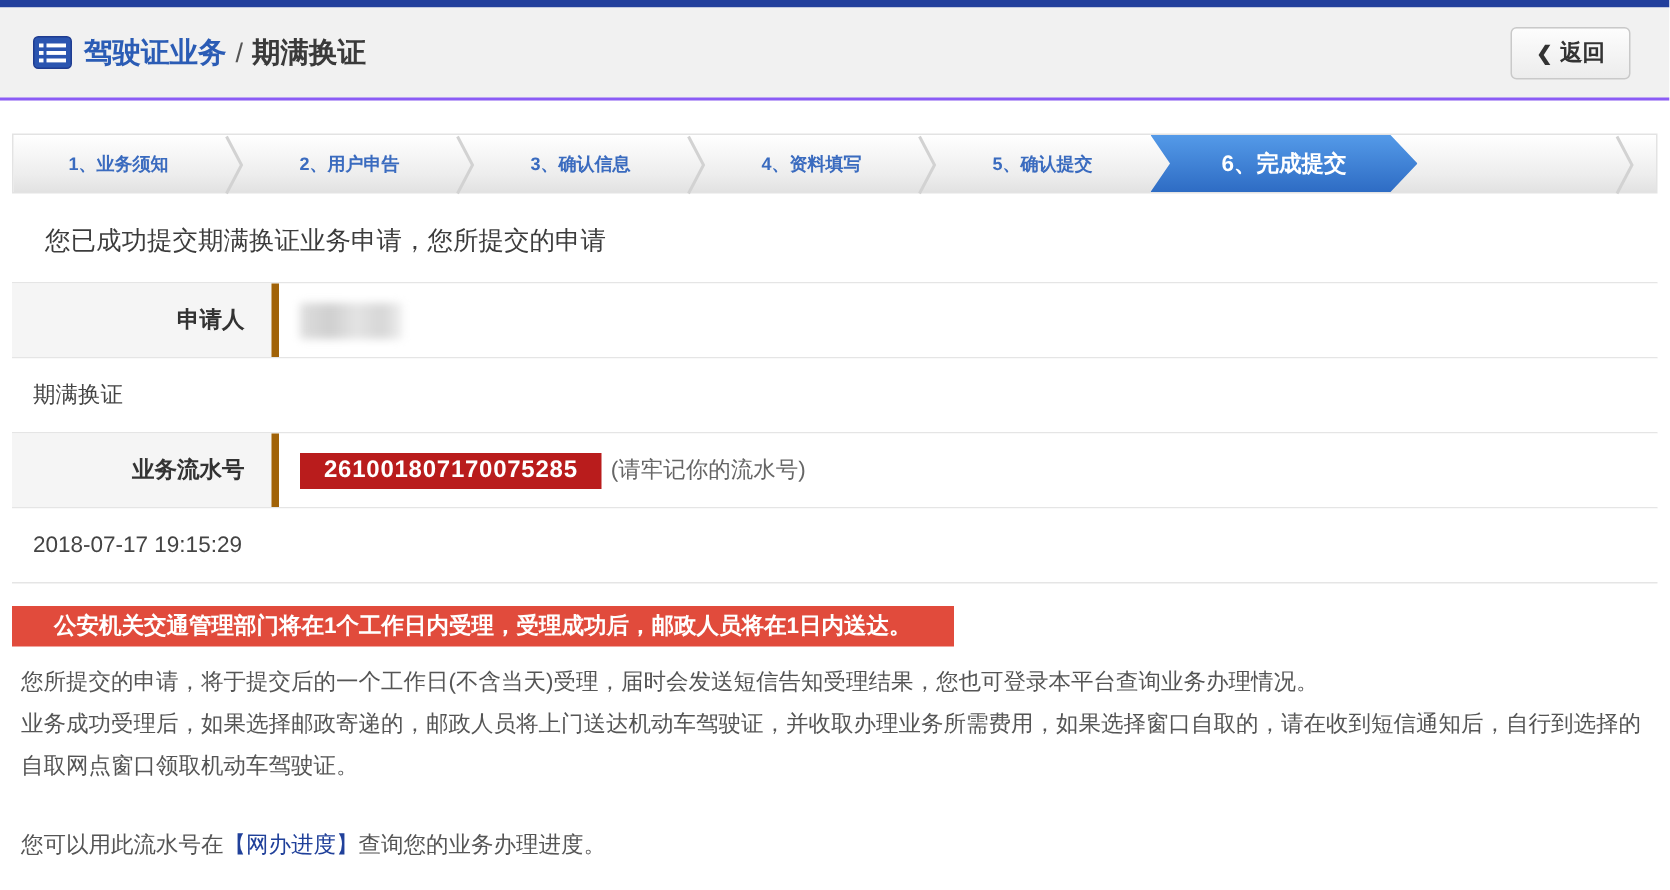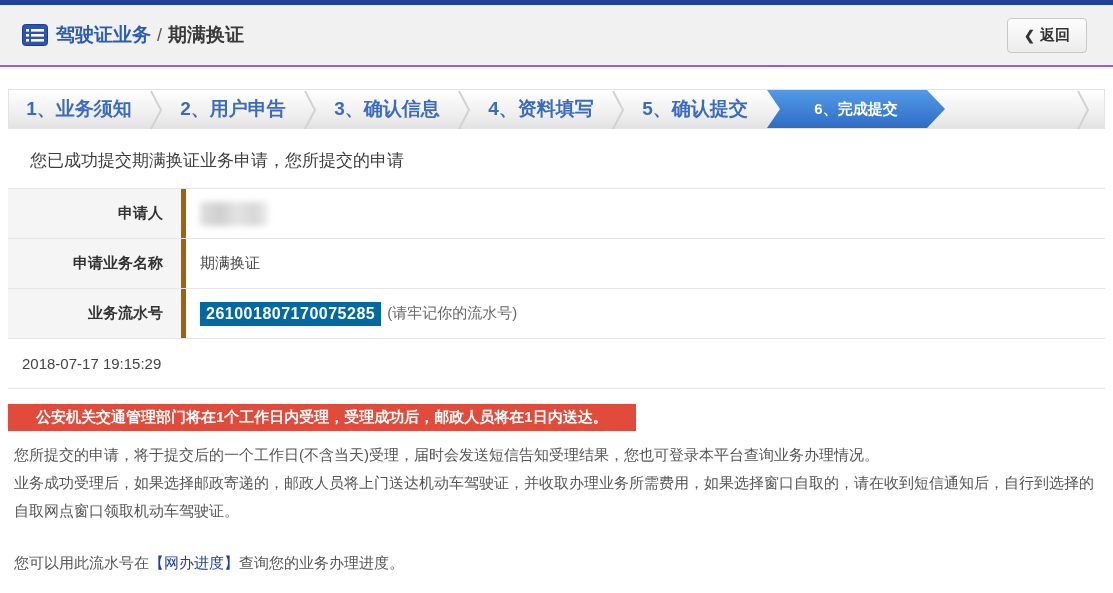--- a/index.html
+++ b/index.html
@@ -20,21 +20,21 @@
   .back-btn { display:flex; align-items:center; gap:5px; cursor:pointer;
     background:linear-gradient(180deg,#fdfdfd,#ececec); border:1px solid #c9c9c9;
     border-radius:4px; padding:7px 16px; color:#333; font-size:15px; font-weight:bold; }
   .back-chevron { font-size:13px; color:#333; }
 
   
   .steps { margin:22px 8px 0 8px; height:40px; display:flex; align-items:stretch;
     background:linear-gradient(180deg,#ffffff 0%,#ededed 70%,#e2e2e2 100%);
     border:1px solid #e3e3e3; }
   .step { width:140px; display:flex; align-items:center; justify-content:center;
-    color:#3a6bbf; font-size:19px; font-weight:bold; cursor:default; }
+    color:#3a6bbf; font-size:12px; font-weight:bold; cursor:default; }
   .sep { width:14px; position:relative; flex:0 0 auto; }
   .sep svg { display:block; }
   .step-active { width:178px; margin-left:2px; position:relative; cursor:default;
     background:linear-gradient(180deg,#5d9bea 0%,#4a8fe0 0%,#2e6cc4 100%);
     background:linear-gradient(180deg,#549ae8 0%,#2e6cc4 100%);
     clip-path:polygon(0 0, calc(100% - 18px) 0, 100% 50%, calc(100% - 18px) 100%, 0 100%, 13px 50%);
     display:flex; align-items:center; justify-content:center;
     color:#fff; font-size:15px; font-weight:bold; }
   .steps-filler { flex:1; position:relative; }
   .steps-filler .sep-end { position:absolute; right:14px; top:0; }
@@ -46,22 +46,22 @@
   .info-table { margin:0 8px; border-top:1px solid #e5e5e5; }
   .info-row { display:flex; height:50px; border-bottom:1px solid #e5e5e5; }
   .info-label { width:178px; background:#f5f5f5; border-right:5px solid #a16207;
     display:flex; align-items:center; justify-content:flex-end; padding-right:18px;
     color:#333; font-size:15px; font-weight:bold; }
   .info-value { flex:1; background:#fff; display:flex; align-items:center;
     padding-left:14px; color:#444; font-size:15px; gap:6px; }
   .masked-blob { width:68px; height:24px; border-radius:2px;
     background:linear-gradient(90deg,#dedede 0%,#cfcfcf 30%,#e4e4e4 55%,#d6d6d6 80%,#eee 100%);
     filter:blur(3px); }
-  .serial-badge { display:inline-block; background:#0369a1; color:#fff;
-    font-weight:bold; font-size:16px; padding:3px 6px; letter-spacing:.5px; }
+  .serial-badge { display:inline-block; background:#b91c1c; color:#fff;
+    font-weight:bold; font-size:16px; padding:3px 16px; letter-spacing:.5px; }
   .serial-note { color:#666; font-size:15px; }
 
   
   .alert-bar { margin:15px 8px 0 8px; display:inline-block; width:fit-content;
     background:#e14b3c; color:#fff; font-weight:bold; font-size:15px;
     padding:4px 28px; }
 
   
   .paras { margin:10px 8px 0 14px; color:#555; font-size:15px; line-height:1.85; }
   .paras p { margin:0; }
@@ -138,21 +138,20 @@
 <div class="success-msg">您已成功提交期满换证业务申请，您所提交的申请</div>
 
 <div class="info-table">
   <div class="info-row">
     <div class="info-label">申请人</div>
     <div class="info-value">
       <span class="masked-blob"></span>
     </div>
   </div>
   <div class="info-row">
-    <div class="info-label">申请业务名称</div>
     <div class="info-value">期满换证</div>
   </div>
   <div class="info-row">
     <div class="info-label">业务流水号</div>
     <div class="info-value">
       <span class="serial-badge">261001807170075285</span>
       <span class="serial-note">(请牢记你的流水号)</span>
     </div>
   </div>
   <div class="info-row">

